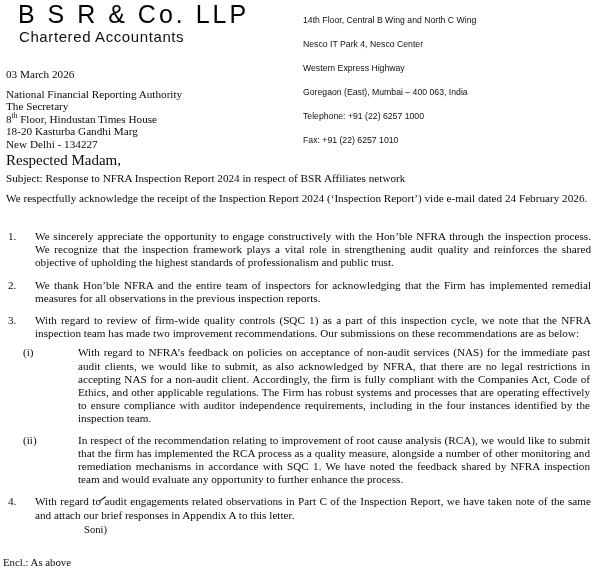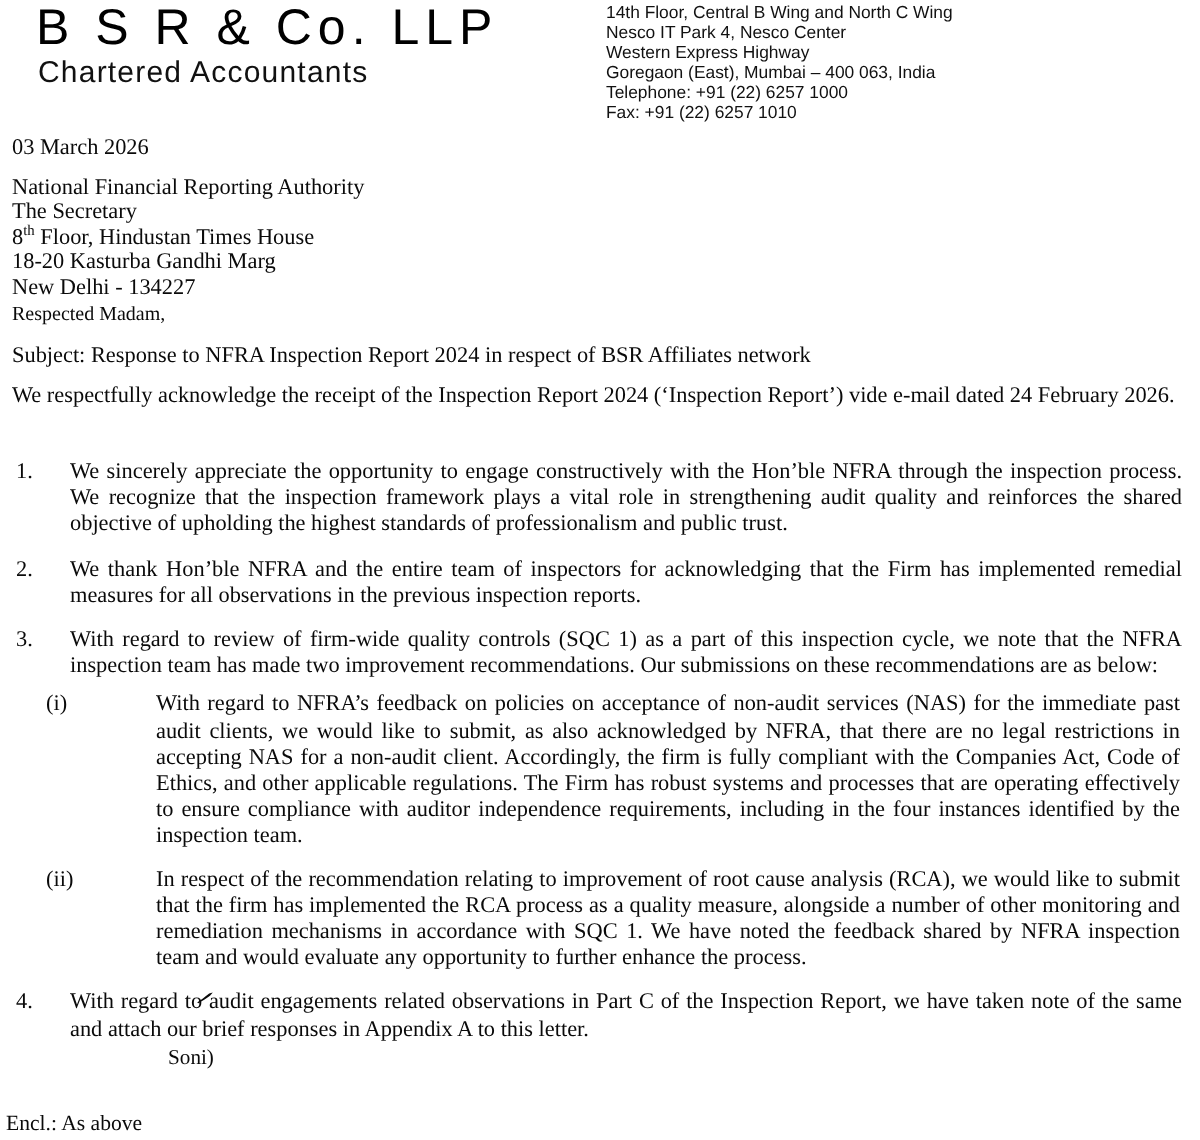--- a/index.html
+++ b/index.html
@@ -49,21 +49,21 @@
   .address-block {
     position: absolute;
     left: 303px;
     top: 2px;
     font-family: "Liberation Sans", "DejaVu Sans", sans-serif;
     font-size: 8.7px;
     line-height: 9.9px;
     color: #111;
     white-space: nowrap;
   }
-  .address-block div { white-space: nowrap; }
+  .address-block div { white-space: nowrap; margin-top: 14px; }
 
   
   .letter {
     position: absolute;
     left: 0;
     top: 68px;
     width: 600px;
   }
   .date-line {
     position: absolute;
@@ -82,21 +82,21 @@
   .recipient div { white-space: nowrap; }
   .recipient sup {
     font-size: 7.4px;
     vertical-align: super;
     line-height: 0;
   }
   .salutation {
     position: absolute;
     left: 6px;
     top: 84px;
-    font-size: 10px;
+    font-size: 15px;
     white-space: nowrap;
   }
   .subject {
     position: absolute;
     left: 6px;
     top: 104px;
     font-size: 11.2px;
     font-weight: normal;
     white-space: nowrap;
   }

